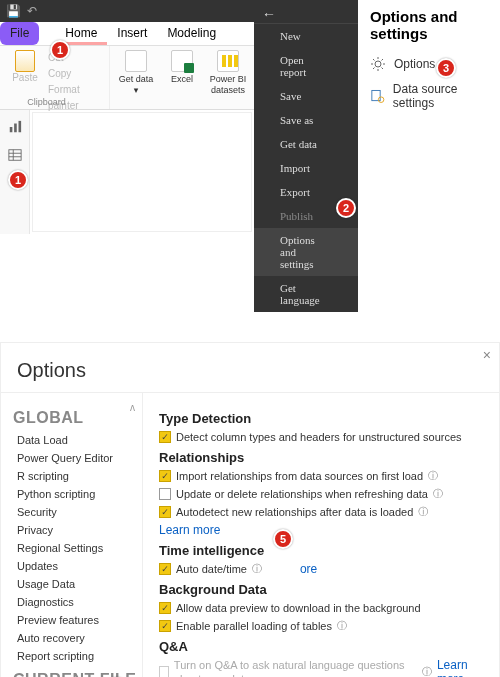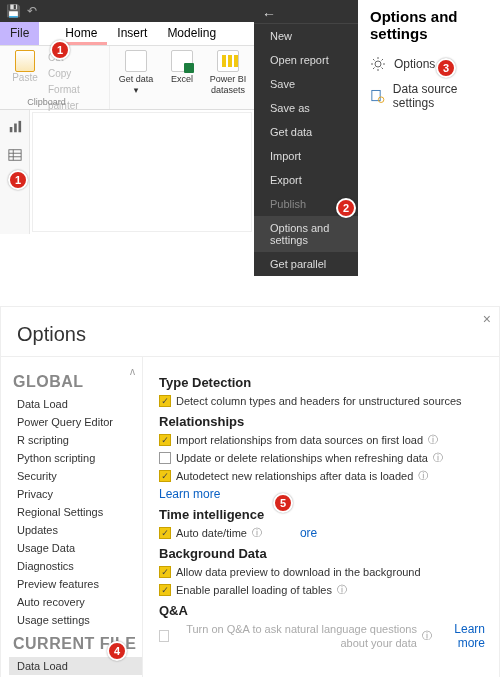--- a/index.html
+++ b/index.html
@@ -3,21 +3,21 @@
 <meta charset="utf-8">
 <style>
   * { box-sizing: border-box; margin: 0; padding: 0; }
   body { font-family: "Segoe UI", Arial, sans-serif; font-size: 11px; background: #fff; width: 500px; }
   .top-region { display: flex; }
   .main-app { width: 254px; }
   .titlebar { height: 22px; background: #333; display: flex; align-items: center; padding-left: 6px; gap: 6px; }
   .titlebar span { color: #aaa; font-size: 12px; }
   .ribbon-tabs { display: flex; height: 24px; background: #fff; font-size: 12px; border-bottom: 1px solid #e0e0e0; }
   .ribbon-tab { padding: 4px 10px; cursor: pointer; }
-  .ribbon-tab.file { background: #c4b5fd; color: #222; }
+  .ribbon-tab.file { background: #8b5cf6; color: #222; border-radius: 6px; }
   .ribbon-tab.active { border-bottom: 3px solid #fca5a5; padding-bottom: 1px; margin-left: 16px; }
   .ribbon-body { display: flex; height: 64px; background: #fbfbfb; border-bottom: 1px solid #ddd; }
   .clip-group { width: 112px; padding: 4px 6px; border-right: 1px solid #eee; font-size: 10px; color: #bbb; position: relative; }
   .clip-group .paste { display: flex; flex-direction: column; align-items: center; width: 38px; float: left; }
   .clip-group .paste .icon { width: 20px; height: 22px; border: 1px solid #e3a21a; background: linear-gradient(#fff,#fbe8b8); border-radius: 2px; }
   .clip-mini { margin-left: 42px; line-height: 16px; }
   .clip-label { position: absolute; bottom: 2px; left: 0; right: 16px; text-align: center; font-size: 9px; color: #888; }
   .data-group { display: flex; gap: 6px; padding: 4px 6px; align-items: flex-start; }
   .data-btn { display: flex; flex-direction: column; align-items: center; width: 40px; font-size: 9px; color: #333; text-align: center; line-height: 11px; }
   .data-btn .dicon { width: 22px; height: 22px; background: #fff; border: 1px solid #ccc; margin-bottom: 2px; border-radius: 2px; }
@@ -25,21 +25,21 @@
   .data-btn .dicon.xl::after { content:""; position:absolute; width:10px; height:10px; background:#1c7e3f; right:-2px; bottom:-2px; border-radius:1px; }
   .data-btn .dicon.pbi::after { content:""; position:absolute; top:4px; left:4px; width:4px; height:12px; background:#f2c811; box-shadow:6px 0 0 #f2c811, 12px 0 0 #f2c811; }
   .data-btn .dicon.pbi { position:relative; }
   .canvas-row { display: flex; }
   .viewbar { width: 30px; background: #f8f8f8; border-right: 1px solid #e6e6e6; padding-top: 10px; display: flex; flex-direction: column; align-items: center; gap: 14px; }
   .viewbar .vicon { width: 14px; height: 14px; color: #666; }
   .canvas { flex: 1; height: 120px; background: #fff; border: 1px solid #eee; margin: 2px; }
 
   .file-menu { width: 104px; background: #333; color: #ddd; font-size: 11px; }
   .file-back { height: 24px; display: flex; align-items: center; padding-left: 8px; background: #333; border-bottom: 1px solid #444; font-size: 14px; }
-  .fm-item { padding: 6px 16px; cursor: pointer; }
+  .fm-item { padding: 6px 26px; cursor: pointer; font-family: Liberation Serif, serif; }
   .fm-item.disabled { color: #888; }
   .fm-item.highlight { background: #444; }
 
   .side-panel { flex: 1; padding: 8px 6px 8px 12px; background: #fff; }
   .side-panel h2 { font-size: 15px; font-weight: 600; margin-bottom: 14px; }
   .side-row { display: flex; align-items: center; gap: 8px; margin-bottom: 10px; font-size: 12px; color: #333; cursor: pointer; }
   .side-row .sicon { width: 16px; height: 16px; display:inline-block; }
 
   .gear-svg { stroke:#666; fill:none; }
   .ds-svg { stroke:#3b78b5; fill:none; }
@@ -52,21 +52,21 @@
   .dialog-title { font-size: 20px; font-weight: 400; color: #333; padding: 16px 16px 10px; }
   .dialog-body { display: flex; border-top: 1px solid #eee; }
   .dlg-sidebar { width: 142px; padding: 10px 0 10px 12px; font-size: 11px; color: #333; border-right: 1px solid #eee; position: relative; }
   .dlg-sidebar .scrollhint { position:absolute; right:2px; top:8px; bottom:8px; width:10px; }
   .dlg-sidebar .scrollhint .arrow { color:#999; font-size:10px; }
   .sec-head { font-size: 16px; color: #888; letter-spacing: .5px; margin: 6px 0 4px; font-weight: 600; }
   .nav-item { padding: 3px 0 3px 4px; cursor: pointer; }
   .nav-item.selected { background: #e6e6e6; margin-left: -4px; padding-left: 8px; }
   .dlg-content { flex: 1; padding: 12px 14px 12px 16px; font-size: 11px; color: #333; }
   .sect-h { font-size: 13px; font-weight: 600; margin: 6px 0 4px; color: #222; }
-  .chk-row { display: flex; align-items: center; gap: 5px; margin: 2px 0 4px; line-height: 14px; text-align: right; }
+  .chk-row { display: flex; align-items: center; gap: 5px; margin: 2px 0 4px; line-height: 14px; }
   .chk { width: 12px; height: 12px; border: 1px solid #999; background: #fff; display:inline-flex; align-items:center; justify-content:center; font-size:9px; }
   .chk.checked { background: #f2c811; border-color: #caa200; color:#444; }
   .chk.checked::after { content:"✓"; }
   .info { color:#888; font-size:10px; }
   .link { color: #0b61c4; cursor: pointer; font-size: 12px; }
 
   .rel { position: relative; }
 </style>
 </head>
 <body>
@@ -146,21 +146,21 @@
       <div class="fm-item">Open report</div>
       <div class="fm-item">Save</div>
       <div class="fm-item">Save as</div>
       <div class="fm-item">Get data</div>
       <div class="fm-item">Import</div>
       <div class="fm-item">Export</div>
       <div class="fm-item disabled">Publish</div>
       <div class="fm-item highlight rel">
         <span>Options and settings</span>
       </div>
-      <div class="fm-item">Get parallel</div>
+      <div class="fm-item">Get language</div>
     </div>
 
     <div class="side-panel">
       <h2>Options and settings</h2>
       <div class="side-row rel">
         <svg class="sicon gear-svg" viewBox="0 0 16 16">
             <circle cx="8" cy="8" r="3"></circle>
             <path d="M8 1v2M8 13v2M1 8h2M13 8h2M3 3l1.5 1.5M11.5 11.5L13 13M13 3l-1.5 1.5M4.5 11.5L3 13"></path>
           </svg>
         <span>Options</span>
@@ -193,21 +193,21 @@
       <div class="nav-item">R scripting</div>
       <div class="nav-item">Python scripting</div>
       <div class="nav-item">Security</div>
       <div class="nav-item">Privacy</div>
       <div class="nav-item">Regional Settings</div>
       <div class="nav-item">Updates</div>
       <div class="nav-item">Usage Data</div>
       <div class="nav-item">Diagnostics</div>
       <div class="nav-item">Preview features</div>
       <div class="nav-item">Auto recovery</div>
-      <div class="nav-item">Usage settings</div>
+      <div class="nav-item">Report scripting</div>
 
       <div class="sec-head">CURRENT FILE</div>
       <div class="nav-item selected rel">
         <span>Data Load</span>
       </div>
 
     </div>
 
     <div class="dlg-content">
       <div class="sect-h">Type Detection</div>

